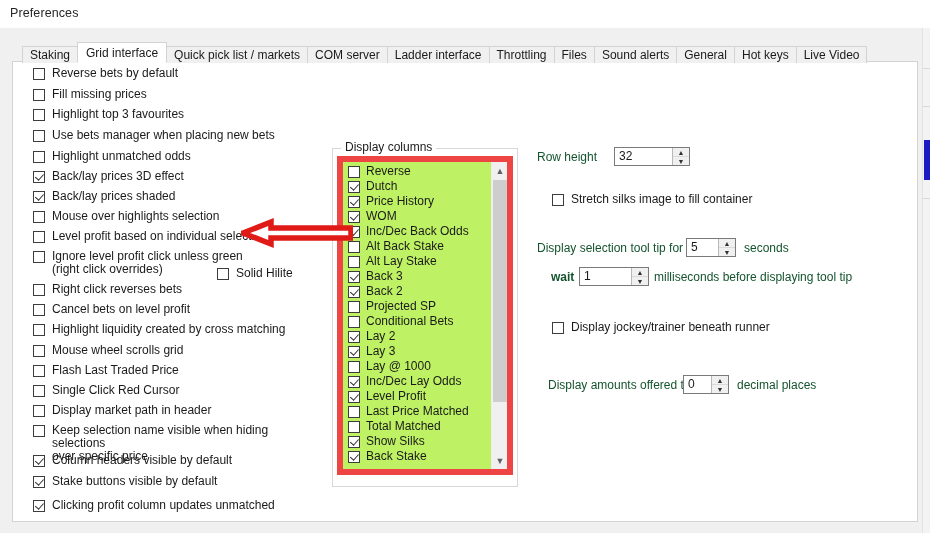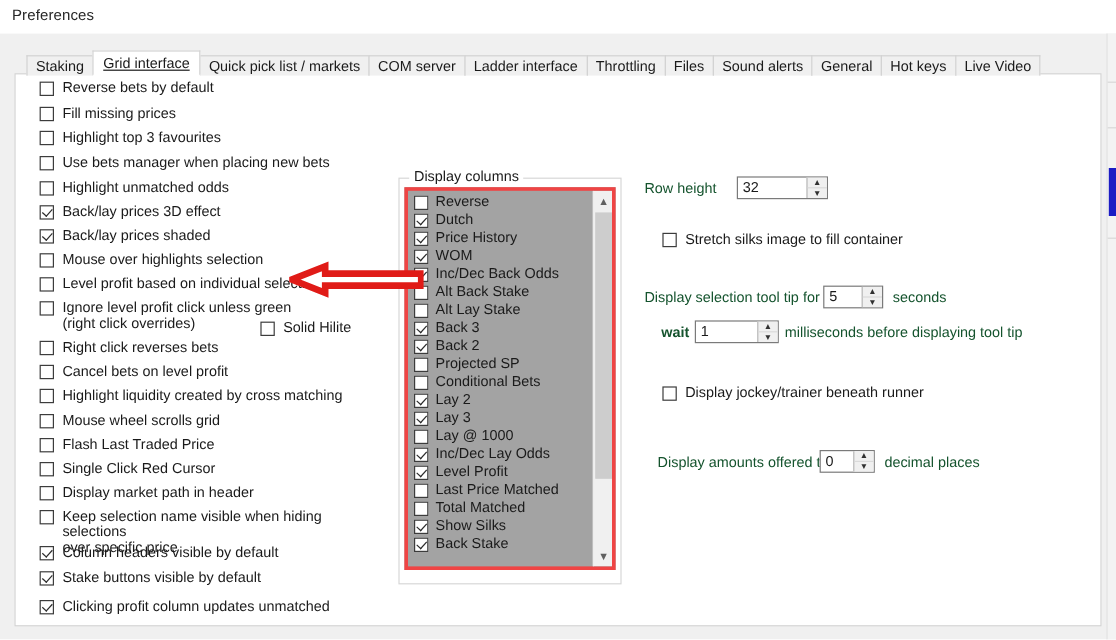--- a/index.html
+++ b/index.html
@@ -71,21 +71,20 @@
   }
   .tab.active {
     background: #ffffff;
     border: 1px solid #d3d3d3;
     border-bottom: 1px solid #ffffff;
     height: 21px;
     line-height: 20px;
     margin-top: -4px;
     z-index: 6;
     padding: 0 8px;
-    text-decoration: underline;
   }
 
   
   #tabpage {
     position: absolute;
     left: 12px; top: 61px;
     width: 906px; height: 461px;
     background: #ffffff;
     border: 1px solid #d3d3d3;
     box-sizing: border-box;
@@ -137,22 +136,22 @@
     left: 328px; top: 78px;
     background: #ffffff;
     padding: 0 4px;
     font-size: 12px;
     color: #1a1a1a;
   }
   #listbox {
     position: absolute;
     left: 324px; top: 94px;
     width: 176px; height: 319px;
-    background: #a3a3a3;
-    border: 3px solid #ef4444;
+    background: #bef264;
+    border: 6px solid #ef4444;
     box-sizing: border-box;
     overflow: hidden;
   }
   #listitems {
     position: absolute;
     left: 0; top: 2px;
     width: 158px;
   }
   .list-row {
     height: 15px;

